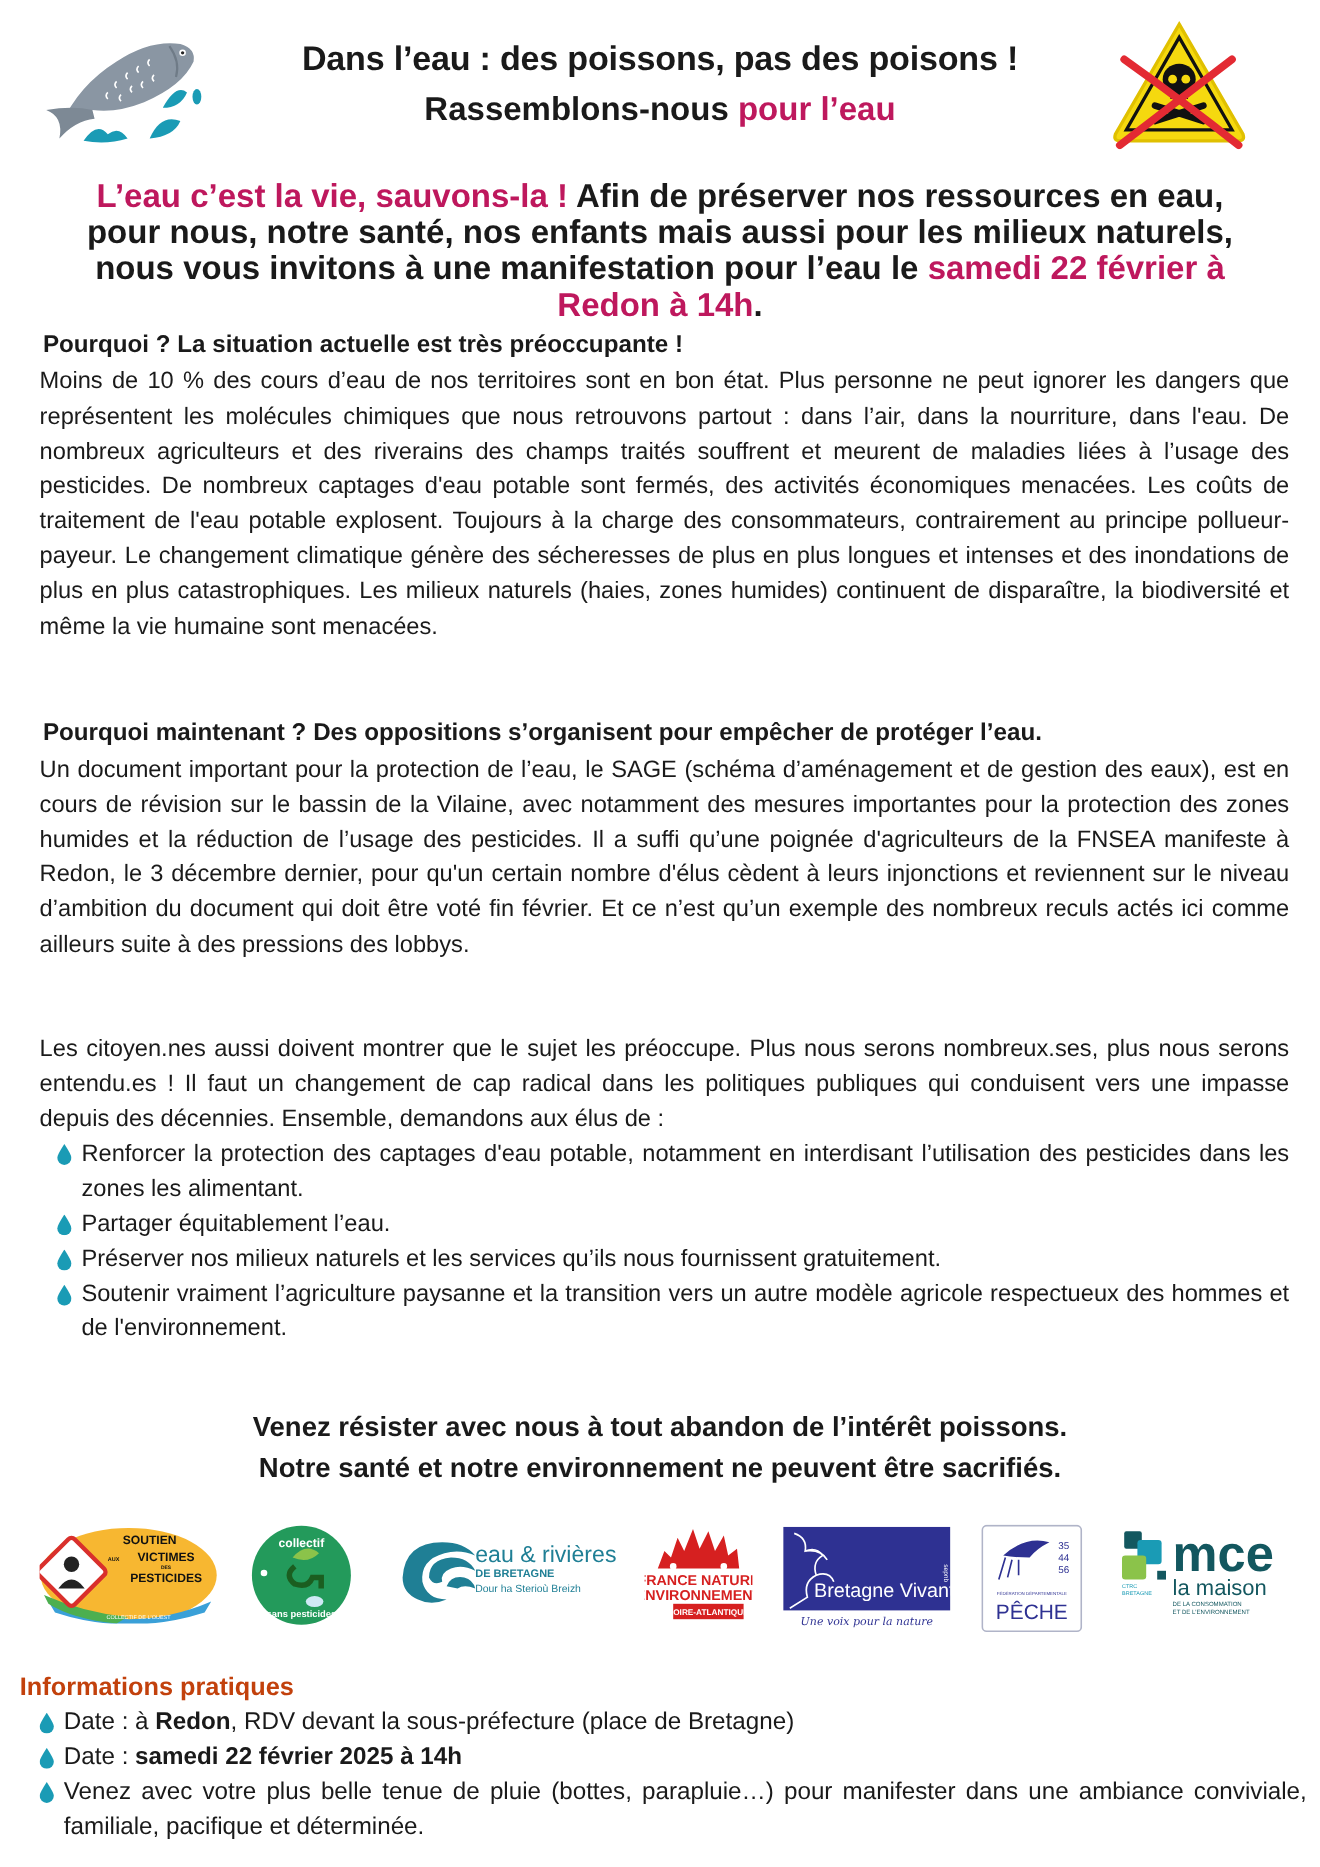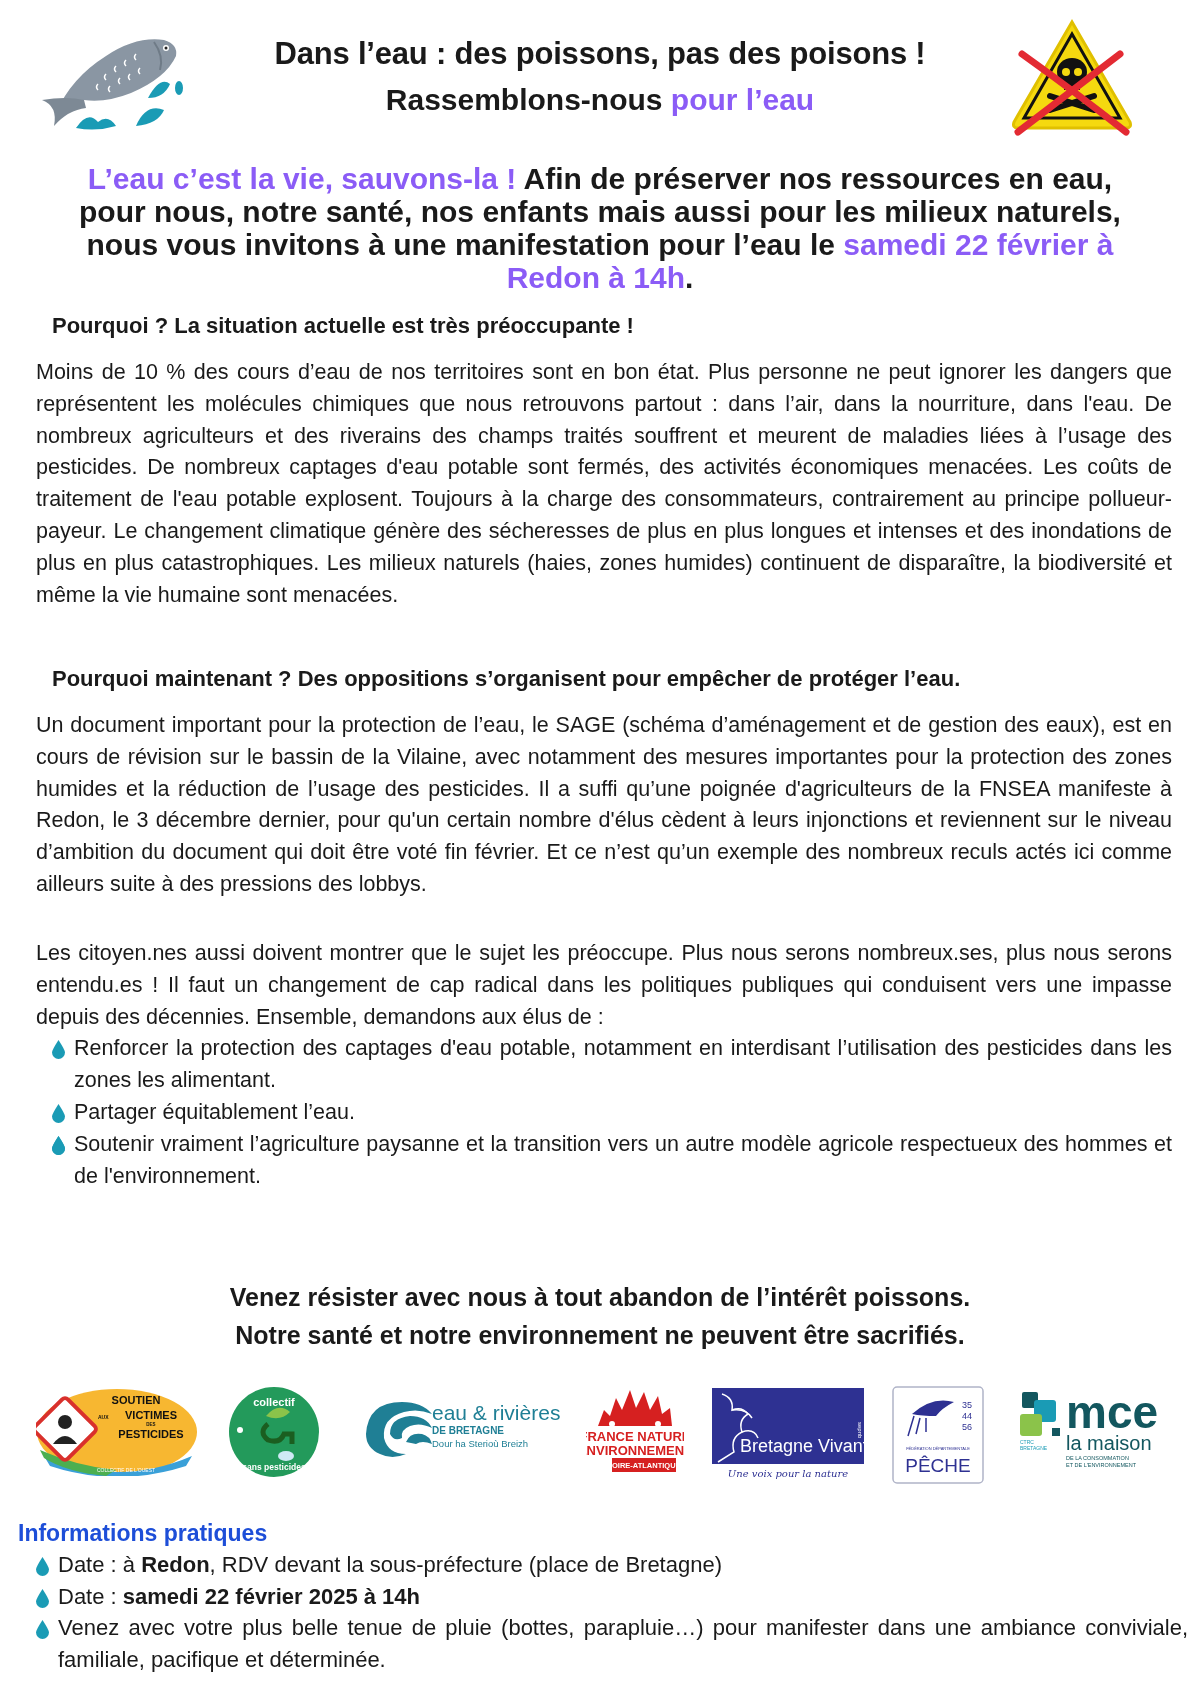--- a/index.html
+++ b/index.html
@@ -1,53 +1,53 @@
 <!DOCTYPE html>
 <html><head>
 <meta charset="utf-8">
 <style>
   html, body { margin: 0; padding: 0; background: #ffffff; }
   body {
     width: 1200px; height: 1697px; overflow: hidden; position: relative;
     font-family: "Liberation Sans", "DejaVu Sans", sans-serif;
     color: #1a1a1a;
   }
-  .teal { color: #8b5cf6; }
+  .teal { color: #be185d; }
   .header { position: absolute; top: 0; left: 0; width: 960px; height: 150px; }
   .fish { position: absolute; left: 36px; top: 18px; width: 150px; height: 115px; }
   .hazard { position: absolute; left: 1008px; top: 14px; width: 128px; height: 122px; }
   .title-block { position: absolute; left: 200px; width: 800px; top: 32px; text-align: center; }
   .title1 { font-size: 31px; font-weight: bold; letter-spacing: -0.2px; line-height: 44px; }
   .title2 { font-size: 30px; font-weight: bold; line-height: 44px; margin-top: 2px; }
   .intro {
     position: absolute; top: 162px; left: 60px; width: 1080px; text-align: center;
     font-size: 30px; font-weight: bold; line-height: 33px;
   }
   .section { position: absolute; left: 36px; width: 1136px; }
-  .section h2 { margin: 16px; font-size: 22px; font-weight: bold; line-height: 30px; }
+  .section h2 { margin: 3px; font-size: 22px; font-weight: bold; line-height: 30px; }
   .section p {
     margin: 0; font-size: 21.5px; line-height: 31.8px; text-align: justify;
     text-align-last: left;
   }
   .bullets { list-style: none; margin: 0; padding: 0; }
   .bullets li {
     position: relative; padding-left: 38px; font-size: 21.5px; line-height: 31.8px;
     text-align: justify; text-align-last: left;
   }
   .drop {
     position: absolute; left: 16px; top: 7px; width: 13px; height: 19px; display: inline-block;
   }
   .callout {
     position: absolute; top: 1278px; left: 100px; width: 1000px; text-align: center;
     font-size: 25px; font-weight: bold; line-height: 38px;
   }
   .logos { position: absolute; top: 1384px; left: 0; width: 1200px; height: 110px; }
   .logo { position: absolute; }
   .info { position: absolute; top: 1517px; left: 18px; width: 1170px; }
-  .info h3 { margin: 0; font-size: 23px; font-weight: bold; line-height: 32px; color: #1d4ed8; }
+  .info h3 { margin: 0; font-size: 23px; font-weight: bold; line-height: 32px; color: #c2410c; }
   .info li { font-size: 22px; line-height: 31.5px; padding-left: 40px; }
   .info .drop { left: 18px; top: 8px; }
   .info li b { font-weight: bold; }
 </style>
 </head>
 <body>
 
 <div class="header">
   <svg class="fish" viewBox="0 0 150 115">
     <path d="M20 95 Q35 60 70 38 Q100 18 128 22 Q142 26 140 38 Q130 60 95 75 Q70 85 48 82 Z" fill="#8a96a3"></path>
@@ -114,20 +114,21 @@
     <li>
       <svg class="drop" viewBox="0 0 13 19">
           <path d="M6.5 0 Q0 10 0 12.5 A6.5 6.5 0 0 0 13 12.5 Q13 10 6.5 0 Z" fill="#1a9bb5"></path>
         </svg>
       <span>Partager équitablement l’eau.</span>
     </li>
     <li>
       <svg class="drop" viewBox="0 0 13 19">
           <path d="M6.5 0 Q0 10 0 12.5 A6.5 6.5 0 0 0 13 12.5 Q13 10 6.5 0 Z" fill="#1a9bb5"></path>
         </svg>
+      <span>Préserver nos milieux naturels et les services qu’ils nous fournissent gratuitement.</span>
     </li>
     <li>
       <svg class="drop" viewBox="0 0 13 19">
           <path d="M6.5 0 Q0 10 0 12.5 A6.5 6.5 0 0 0 13 12.5 Q13 10 6.5 0 Z" fill="#1a9bb5"></path>
         </svg>
       <span>Soutenir vraiment l’agriculture paysanne et la transition vers un autre modèle agricole respectueux des hommes et de l'environnement.</span>
     </li>
   </ul>
 </div>
 

